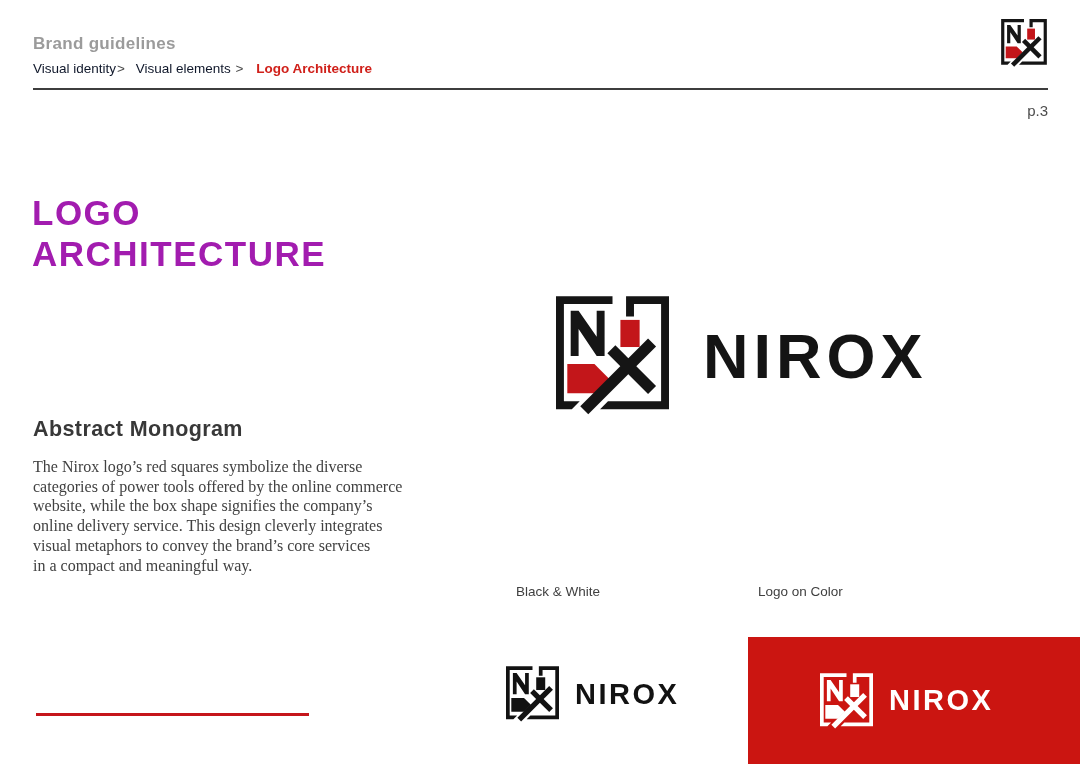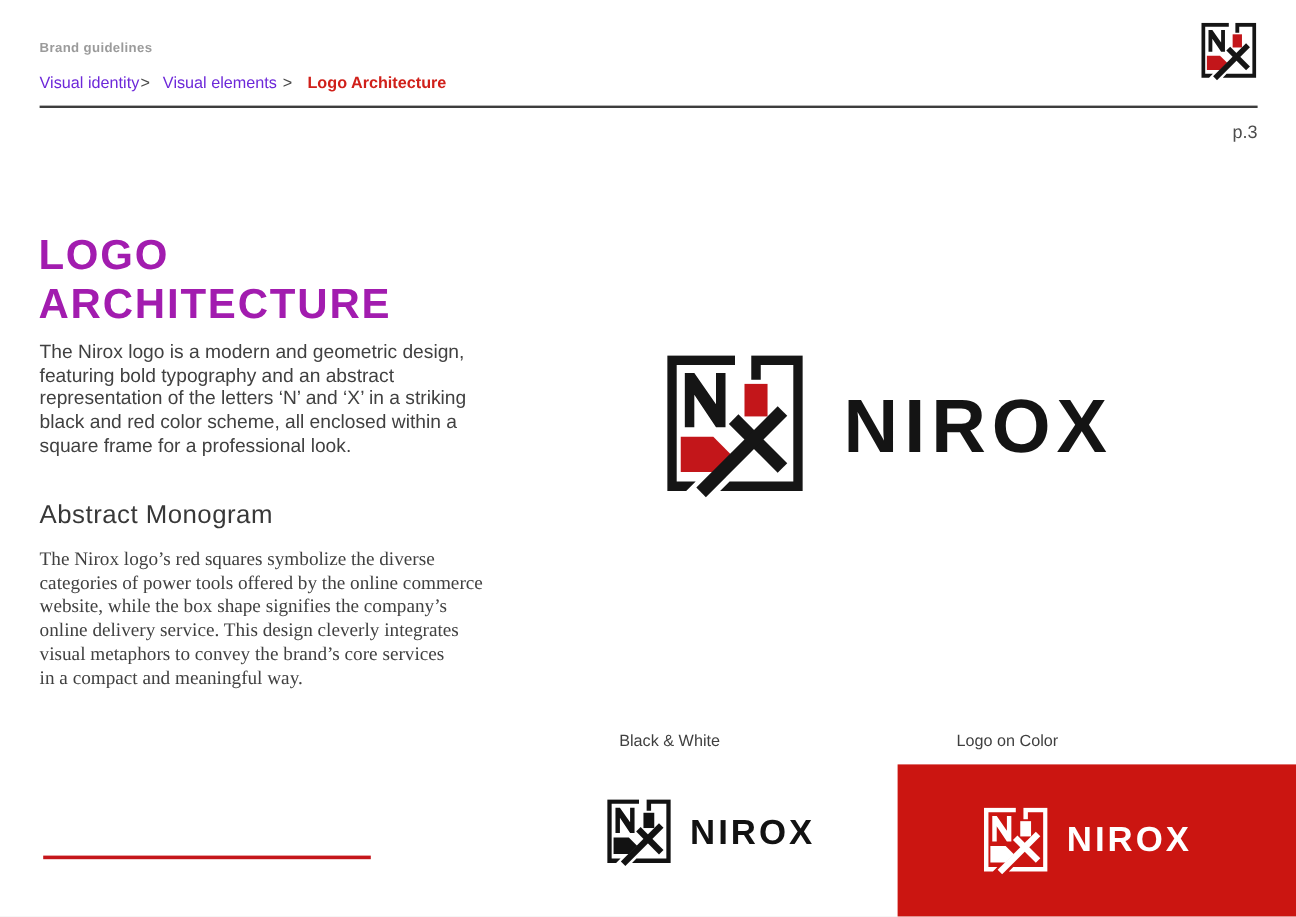--- a/index.html
+++ b/index.html
@@ -2,25 +2,25 @@
 <html><head>
 <meta charset="utf-8">
 <style>
   html,body{margin:0;padding:0;background:#e8e8e8;}
   .page{
     position:relative;width:1080px;height:764px;background:#ffffff;
     overflow:hidden;font-family:"Liberation Sans",sans-serif;margin:0 auto;
   }
   
   .eyebrow{
-    position:absolute;left:33px;top:34px;font-size:11px;color:#9b9b9b;
+    position:absolute;left:33px;top:34px;font-size:17px;color:#9b9b9b;
     letter-spacing:.3px;font-weight:700;
   }
   .breadcrumb{position:absolute;left:33px;top:61px;font-size:13.5px;color:#4a4a4a;}
-  .crumb{color:#6d28d9;}
+  .crumb{color:#0f172a;}
   .crumb-sep{margin:0 7px 0 1px;color:#4a4a4a;}
   .crumb-current{color:#d0201a;font-weight:700;margin-left:2px;}
   .header-divider{position:absolute;left:33px;top:88px;width:1015px;height:2px;background:#3d3d3d;}
   .page-num{position:absolute;right:32px;top:102px;font-size:15px;color:#4d4d4d;text-align:center;}
   
   .mono{display:block;}
   .mono-sm{width:46px;height:48px;}
   .mono-lg{width:113px;height:119px;}
   .mono-md{width:53px;height:56px;}
   .header-logo{position:absolute;left:1001px;top:19px;}
@@ -28,34 +28,34 @@
   .page-title{
     position:absolute;left:32px;top:169px;font-size:35px;line-height:41px;
     font-weight:700;letter-spacing:1.5px;color:#a21caf;white-space:pre-line;
   }
   .intro-paragraph,.body-paragraph{
     position:absolute;left:33px;width:460px;font-size:16px;line-height:19.7px;
     color:#414141;white-space:pre-line;
   }
   .intro-paragraph{top:268px;}
   .section-subheading{
-    position:absolute;left:33px;top:399px;font-size:21.5px;font-weight:400;
+    position:absolute;left:33px;top:399px;font-size:21.5px;font-weight:700;
     color:#383838;letter-spacing:.4px;
   }
   .body-paragraph{top:441px;font-family:Liberation Serif, serif;}
   .accent-underline{position:absolute;left:36px;top:713px;width:273px;height:3px;background:#c5161b;}
   
   .primary-lockup{position:absolute;left:556px;top:296px;display:flex;align-items:center;gap:34px;}
   .wordmark{font-weight:700;color:#141414;letter-spacing:5px;text-align:center;}
   .wordmark-lg{font-size:63px;}
   .wordmark-md{font-size:29px;letter-spacing:2.5px;}
   
-  .variant-label{position:absolute;top:610px;font-size:13.5px;color:#3f3f3f;}
+  .variant-label{position:absolute;top:584px;font-size:13.5px;color:#3f3f3f;}
   .variant-label-bw{left:516px;}
-  .variant-label-color{left:758px;margin-left:39px;}
+  .variant-label-color{left:758px;}
   .bw-lockup{position:absolute;left:506px;top:666px;display:flex;align-items:center;gap:16px;}
   .bw-lockup .wordmark{color:#121212;}
   .color-panel{
     position:absolute;left:748px;top:637px;width:332px;height:127px;background:#cb1511;
     display:flex;align-items:center;padding-left:72px;gap:16px;box-sizing:border-box;
   }
   .color-panel .wordmark{color:#ffffff;}
   .defs-holder{position:absolute;width:0;height:0;overflow:hidden;}
 </style>
 </head>
@@ -89,25 +89,20 @@
 
   <svg class="mono mono-sm header-logo" style="--ink:#151515;--accent:#c3161a" viewBox="0 0 100 105">
       <use href="#nx"></use>
     </svg>
 
   <div class="page-num">p.3</div>
 
   <h1 class="page-title">LOGO
 ARCHITECTURE</h1>
 
-  <p class="intro-paragraph">The Nirox logo is a modern and geometric design,
-featuring bold typography and an abstract
-representation of the letters ‘N’ and ‘X’ in a striking
-black and red color scheme, all enclosed within a
-square frame for a professional look.</p>
 
   <h2 class="section-subheading">Abstract Monogram</h2>
 
   <p class="body-paragraph">The Nirox logo’s red squares symbolize the diverse
 categories of power tools offered by the online commerce
 website, while the box shape signifies the company’s
 online delivery service. This design cleverly integrates
 visual metaphors to convey the brand’s core services
 in a compact and meaningful way.</p>
 

